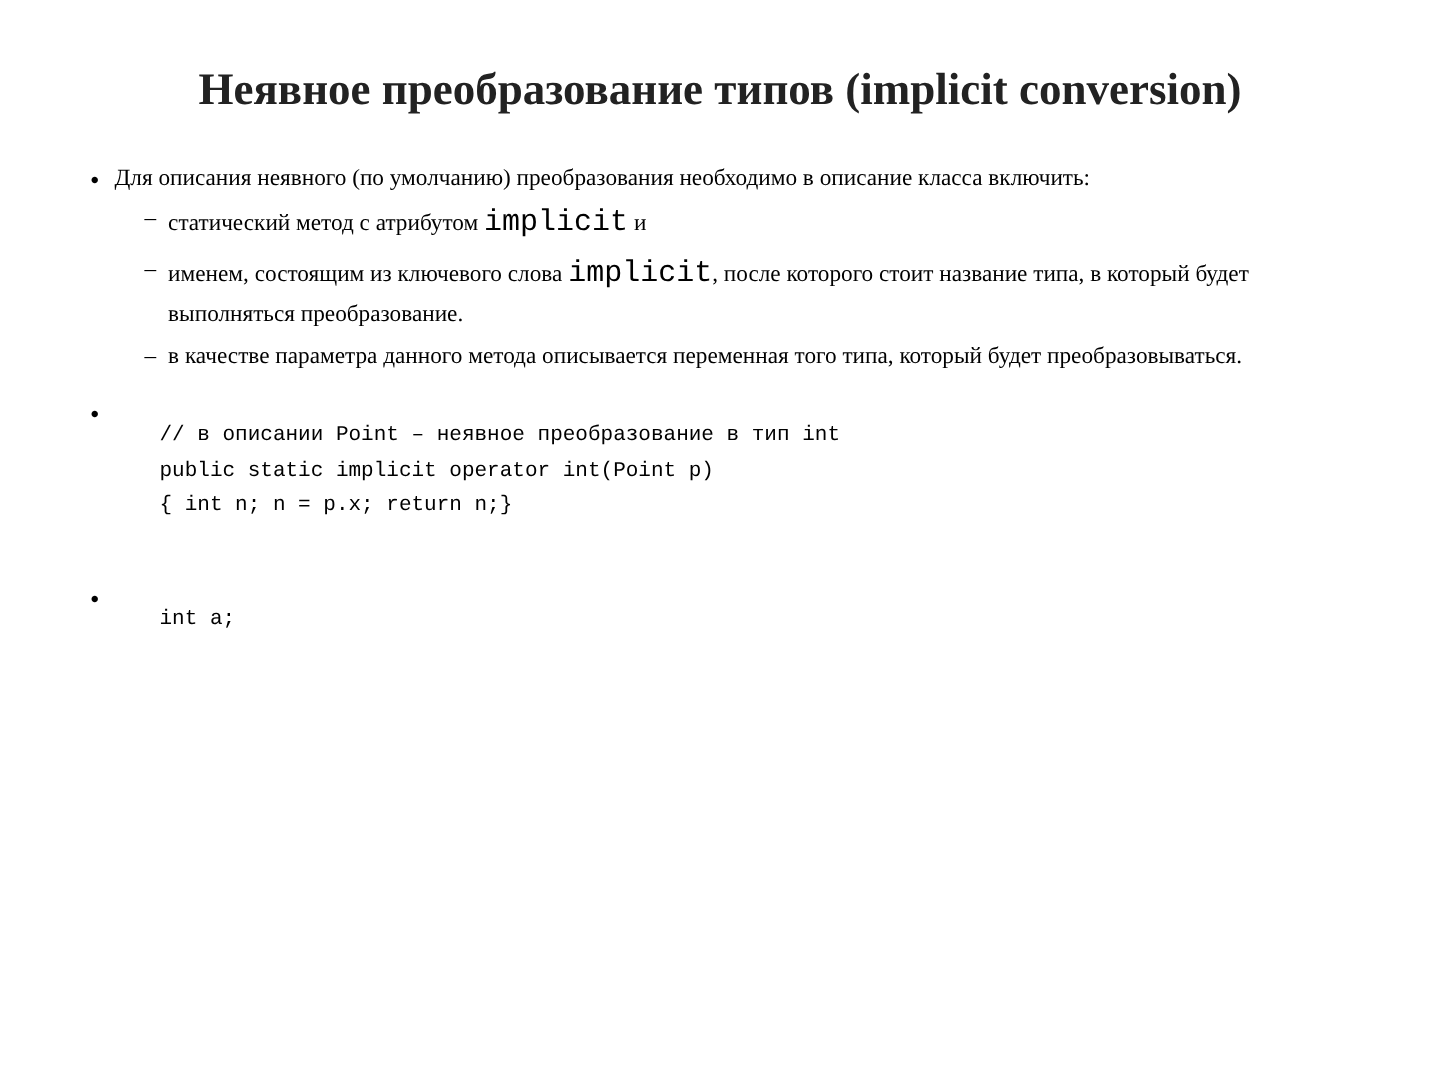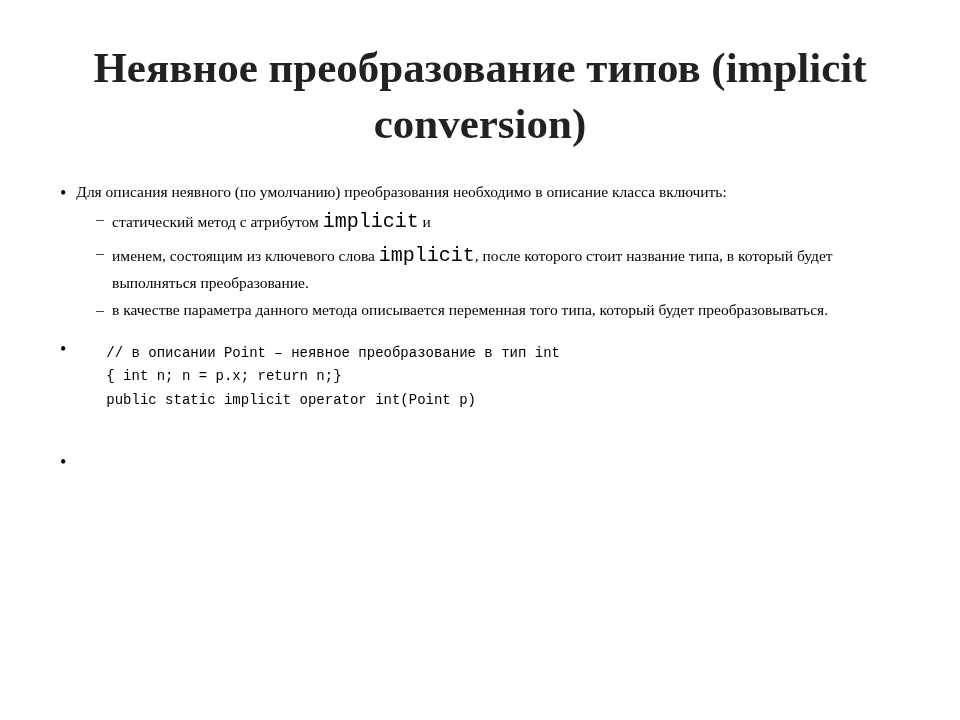--- a/index.html
+++ b/index.html
@@ -17,21 +17,21 @@
       padding: 40px 60px 40px 60px;
     }
 
     .slide-container {
       width: 100%;
       max-width: 860px;
       margin: 0 auto;
     }
 
     .title {
-      font-size: 43px;
+      font-size: 30px;
       font-weight: bold;
       text-align: center;
       margin-bottom: 28px;
       line-height: 1.3;
       font-family: 'Times New Roman', Times, serif;
       color: #222222;
     }
 
     .content {
       font-size: 15.5px;
@@ -85,21 +85,21 @@
     }
 
     code, .mono {
       font-family: 'Courier New', Courier, monospace;
       font-size: 20px;
     }
 
     .code-block {
       font-family: 'Courier New', Courier, monospace;
       font-size: 14px;
-      margin-top: 6px;
+      margin-top: 16px;
       margin-bottom: 6px;
       padding-left: 30px;
       line-height: 1.7;
       color: #000;
     }
 
     .code-block .comment {
       color: #000;
     }
   </style>
@@ -131,31 +131,32 @@
             </li>
           </ul>
         </div>
       </li>
 
       <li>
         <span class="bullet-dot">•</span>
         <div class="bullet-text">
           <div class="code-block">
             <div><span class="comment">// в описании Point – неявное преобразование в тип int</span></div>
+            <div>public static implicit operator int(Point p)</div>
             <div>{ int n; n = p.x; return n;}</div>
-            <div>public static implicit operator int(Point p)</div>
           </div>
         </div>
       </li>
 
       <li style="list-style:none; height:10px;"></li>
 
       <li>
         <span class="bullet-dot">•</span>
         <div class="bullet-text">
           <div class="code-block">
+            <div>int a;</div>
           </div>
         </div>
       </li>
 
     </ul>
   </div>
 </div>
 
 </body></html>

